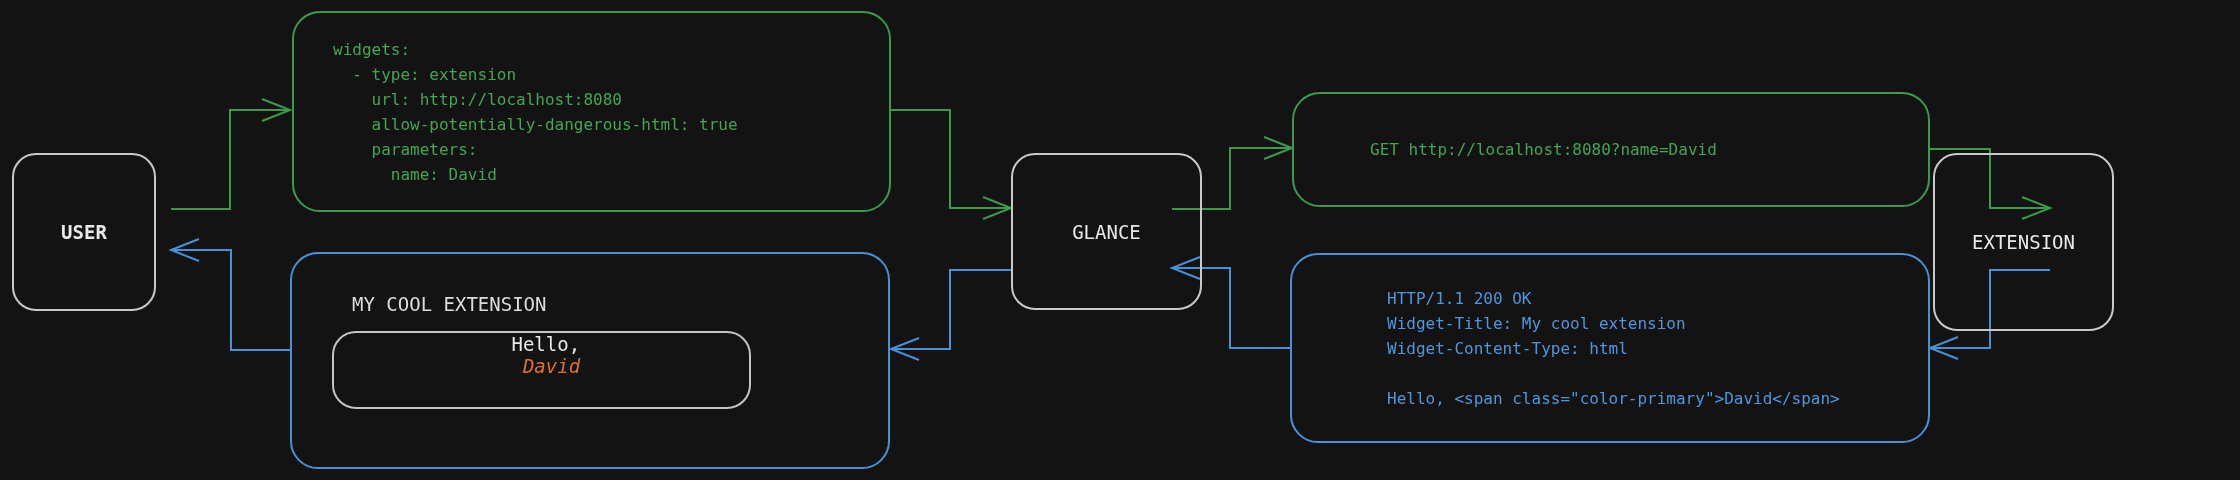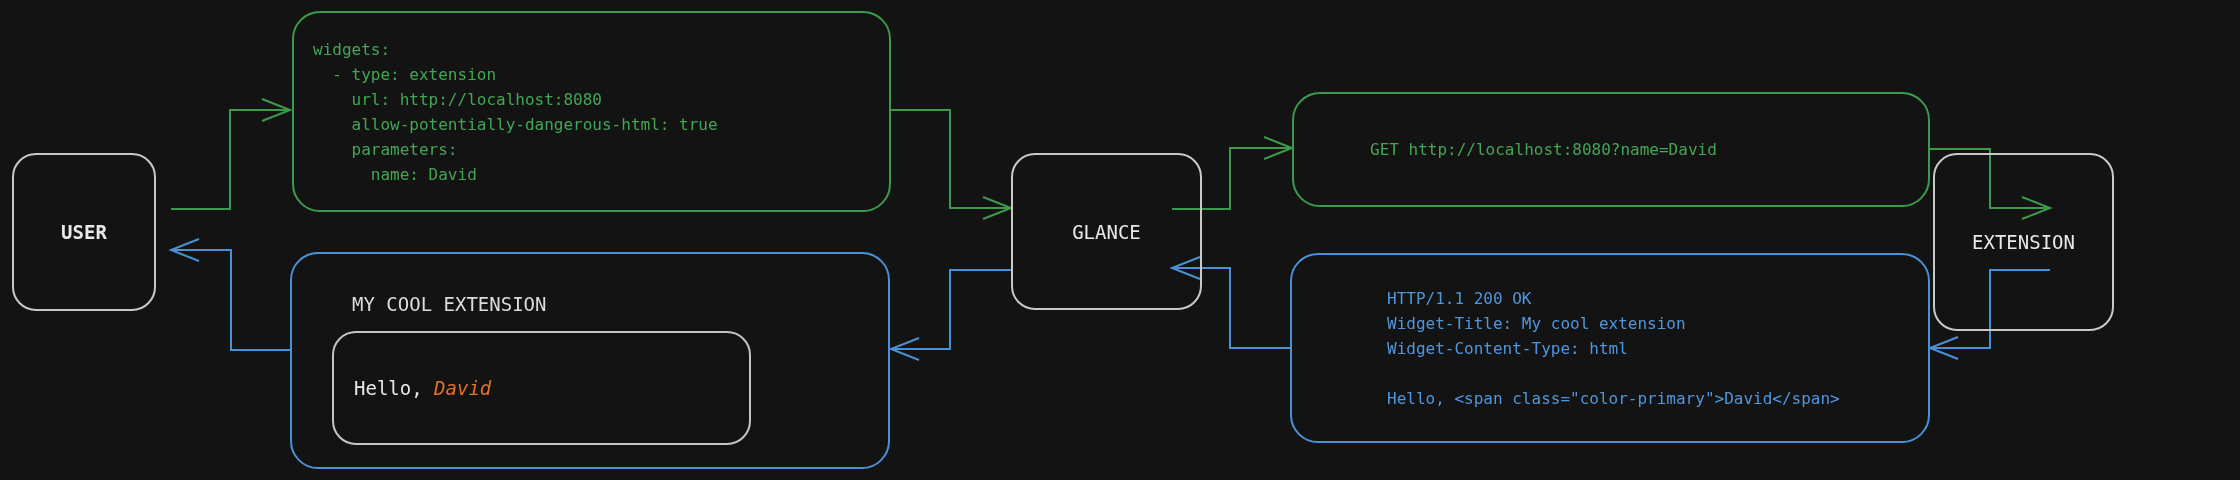--- a/index.html
+++ b/index.html
@@ -40,34 +40,34 @@
     border-radius:28px;
   }
   .msg.green{border-color:var(--green);color:var(--green-text);}
   .msg.blue{border-color:var(--blue);color:var(--blue-text);}
   .code{
     position:absolute;top:0;bottom:0;left:0;right:0;
     display:flex;flex-direction:column;justify-content:center;
     font-size:16px;line-height:25px;
     white-space:pre;
   }
-  .pad28{padding-left:19px;}
+  .pad28{padding-left:39px;}
   .pad50{padding-left:76px;}
   .pad55{padding-left:55px;margin-left:40px;}
   .widget-title{
     position:absolute;left:60px;top:39px;
     font-size:19px;color:#dcdcdc;white-space:pre;text-align:center;
   }
   .widget-inner{
-    position:absolute;left:40px;top:77px;width:419px;height:114px;
+    position:absolute;left:40px;top:77px;width:419px;height:78px;
     border:2px solid var(--inner-border);
     border-radius:24px;
     display:flex;align-items:center;
     padding-left:20px;
-    font-size:19px;color:var(--text-light);white-space:pre;
+    font-size:19px;color:var(--text-light);white-space:pre;flex-direction:column;
   }
   .name-accent{color:var(--orange);font-style:italic;}
 </style>
 </head>
 <body>
 
 <div class="canvas">
 
   <svg class="wires" viewBox="0 0 2240 480">
 

